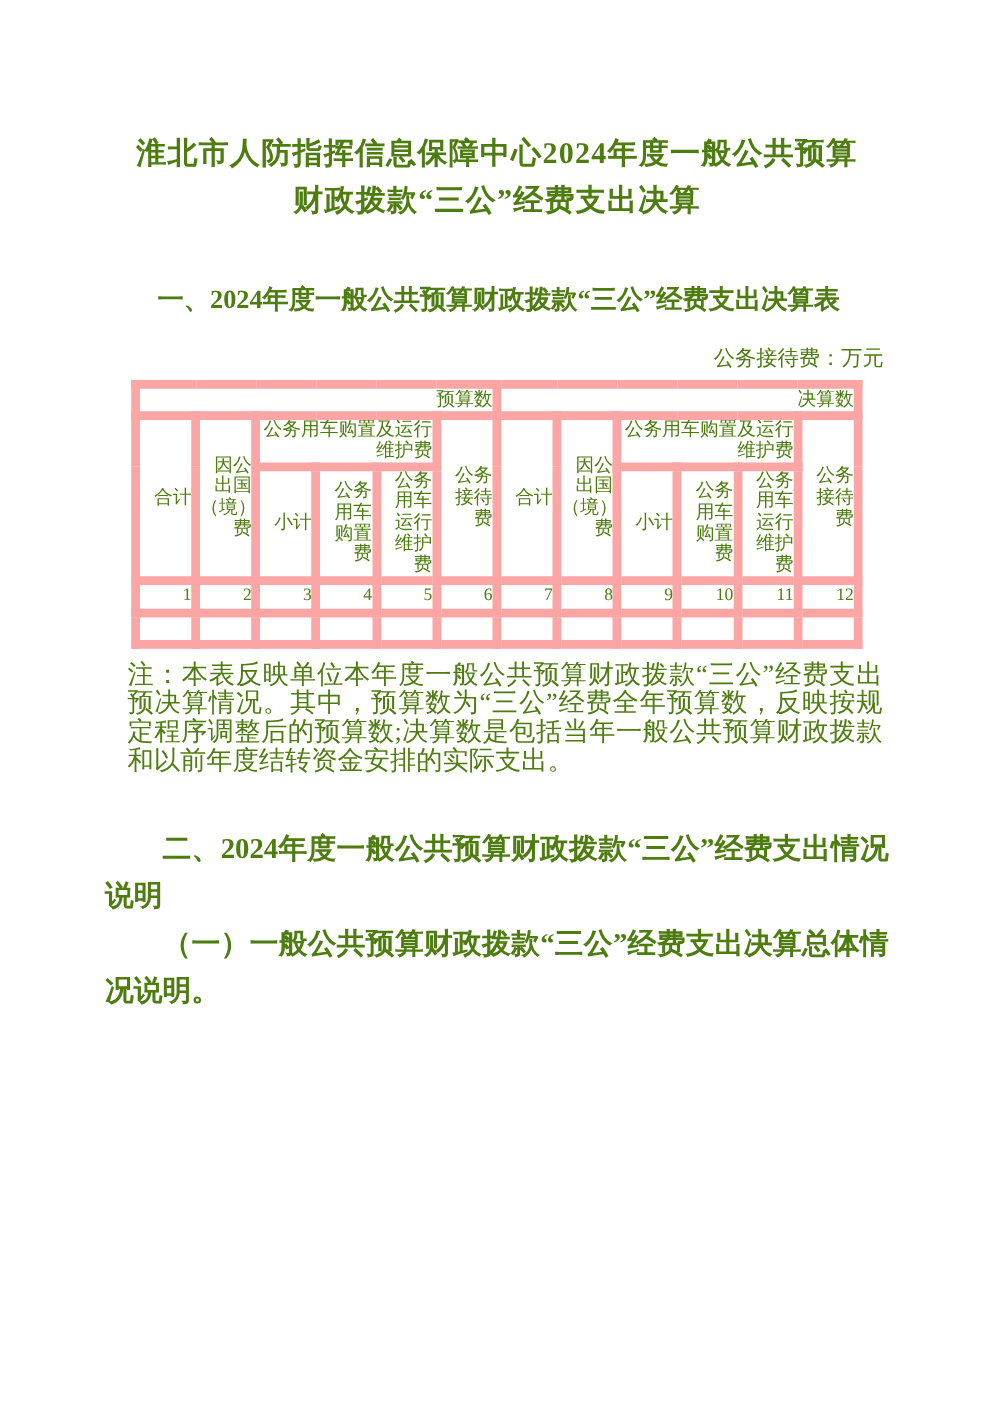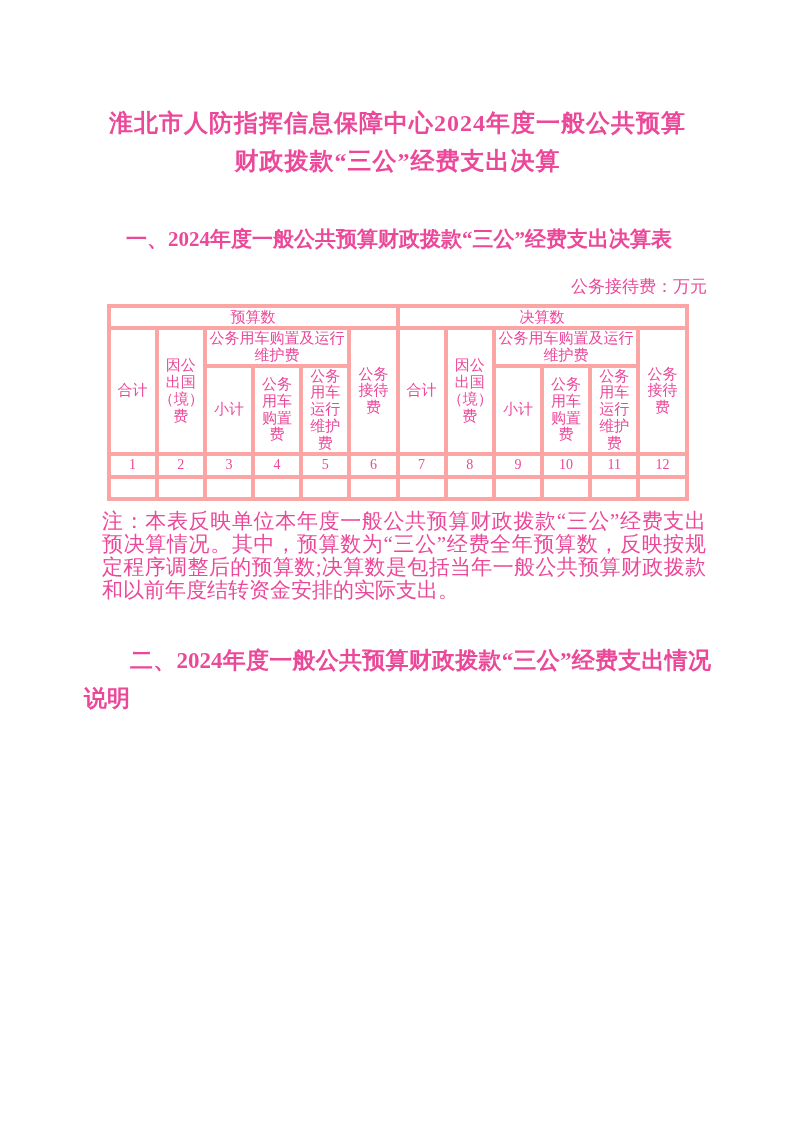--- a/index.html
+++ b/index.html
@@ -3,21 +3,21 @@
 <meta charset="utf-8">
 <style>
   html,body { margin:0; padding:0; background:#e8e8e8; }
   .page {
     position:relative;
     width:793px; height:1122px;
     margin:0 auto;
     background:#ffffff;
     overflow:hidden;
     font-family:"Liberation Serif","DejaVu Serif",serif;
-    color:#ec4899;
+    color:#4d7c0f;
   }
   .content { position:absolute; left:84px; top:0; width:627px; }
 
   .doc-title {
     margin-top:104px;
     text-align:center;
     font-size:24px;
     font-weight:700;
     line-height:38px;
     letter-spacing:1px;
@@ -40,23 +40,23 @@
   }
 
   table.tp {
     margin:6px auto 0 auto;
     width:578px;
     border-collapse:collapse;
     table-layout:fixed;
     font-size:15px;
   }
   .tp th, .tp td {
-    border:4px solid #fca5a5;
+    border:7px solid #fca5a5;
     padding:0;
-    text-align:center;
+    text-align:right;
     vertical-align:middle;
     font-weight:400;
     line-height:1.12;
     word-break:break-all;
     overflow:hidden;
   }
   .tp .row-group th { height:18px; }
   .tp .row-vgroup th { height:30px; }
   .tp .row-sub th { height:50px; }
   .tp .row-num td { height:19px; font-size:14px; }
@@ -144,18 +144,19 @@
         <td></td>
         <td></td>
       </tr>
     </tbody>
       </table>
 
     <p class="table-note">注：本表反映单位本年度一般公共预算财政拨款“三公”经费支出预决算情况。其中，预算数为“三公”经费全年预算数，反映按规定程序调整后的预算数;决算数是包括当年一般公共预算财政拨款和以前年度结转资金安排的实际支出。</p>
 
     <h2 class="body-block sec2-heading">二、2024年度一般公共预算财政拨款“三公”经费支出情况说明</h2>
 
+    <h3 class="body-block">（一）一般公共预算财政拨款“三公”经费支出决算总体情况说明。</h3>
 
 
 
 
   </div>
 </div>
 
 </body></html>

